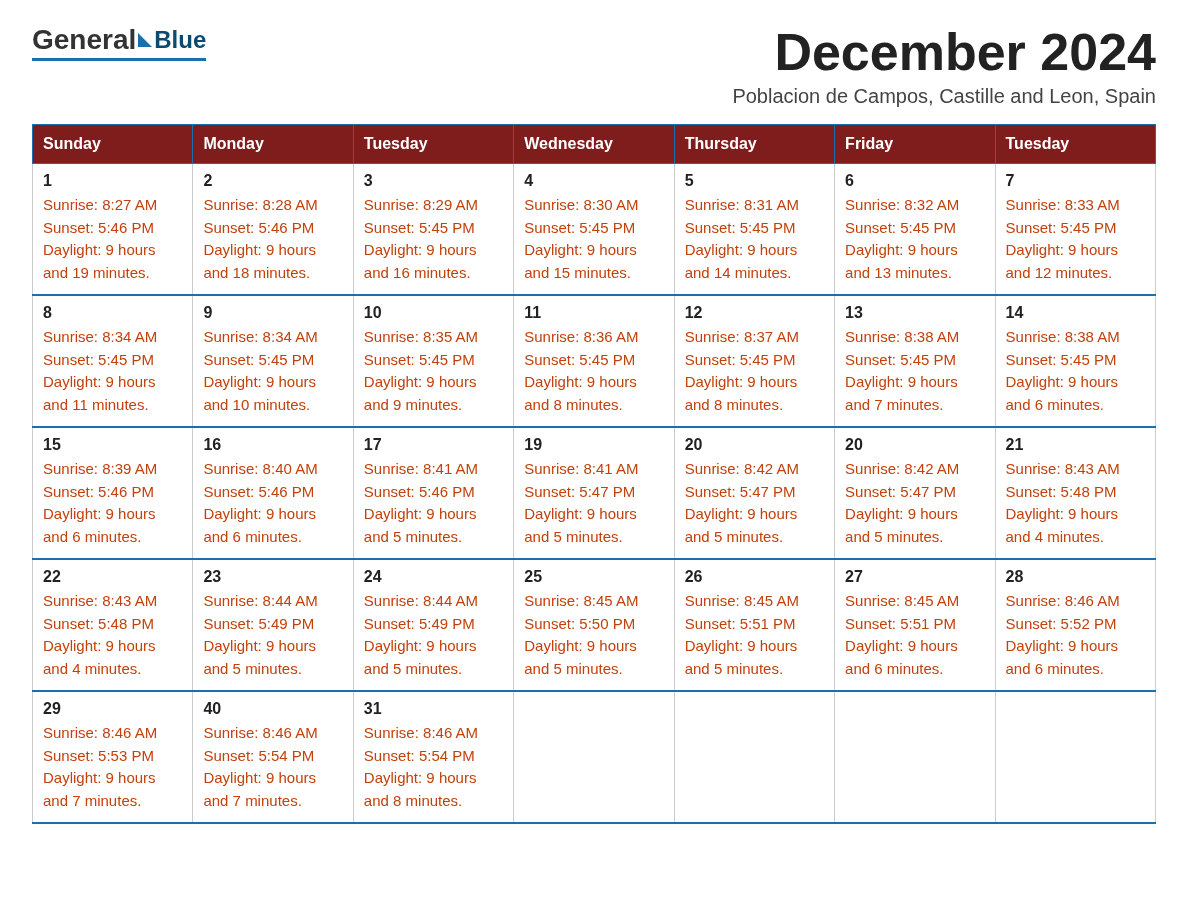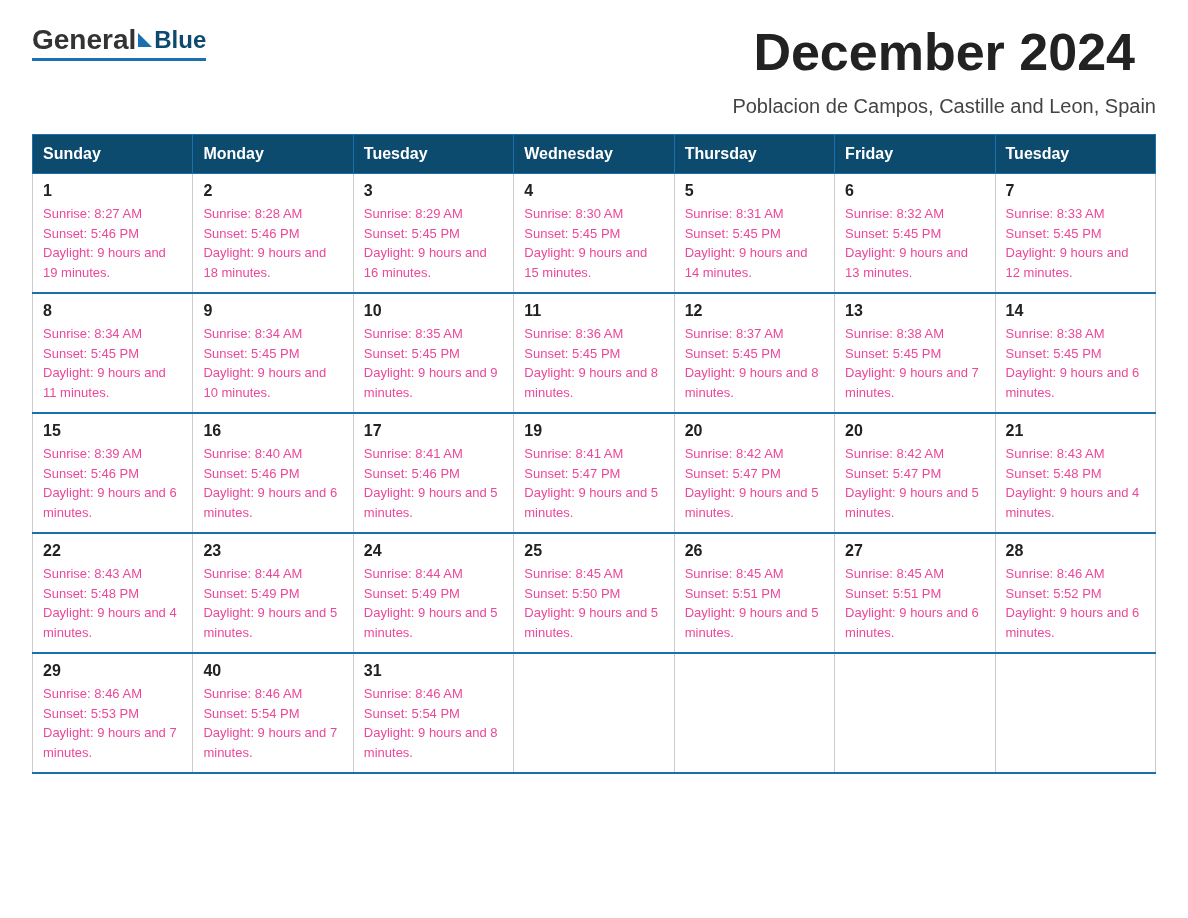--- a/index.html
+++ b/index.html
@@ -44,40 +44,40 @@
       font-size: 24px;
       font-weight: bold;
     }
     .logo-underline {
       width: 100%;
       height: 3px;
       background: #1a6faf;
       margin-top: 2px;
     }
     .title-area {
-      text-align: center;
+      text-align: right;
     }
     .month-title {
       font-size: 52px;
       font-weight: bold;
       color: #222;
       line-height: 1.1;
     }
     .subtitle {
       font-size: 20px;
       color: #444;
-      margin-top: 14px;
+      margin-top: 4px;
     }
     .calendar {
       width: 100%;
       border-collapse: collapse;
       margin-top: 16px;
     }
     .calendar thead tr th {
-      background: #0c4a6e;
+      background: #7f1d1d;
       color: #fff;
       font-size: 16px;
       font-weight: bold;
       padding: 10px 10px;
       text-align: left;
       border: 1px solid #1a6faf;
     }
     .calendar tbody tr td {
       vertical-align: top;
       padding: 8px 10px 10px 10px;
@@ -87,23 +87,23 @@
       color: #222;
       min-height: 90px;
     }
     .calendar tbody tr td .day-num {
       font-size: 16px;
       font-weight: bold;
       display: block;
       margin-bottom: 4px;
     }
     .calendar tbody tr td .day-info {
-      font-size: 13px;
+      font-size: 15px;
       line-height: 1.5;
-      color: #ec4899;
+      color: #c2410c;
     }
     .calendar tbody tr td.empty {
       background: #fff;
     }
     .calendar tbody tr {
       border-bottom: 2px solid #1a6faf;
     }
   </style>
 </head>
 <body>

